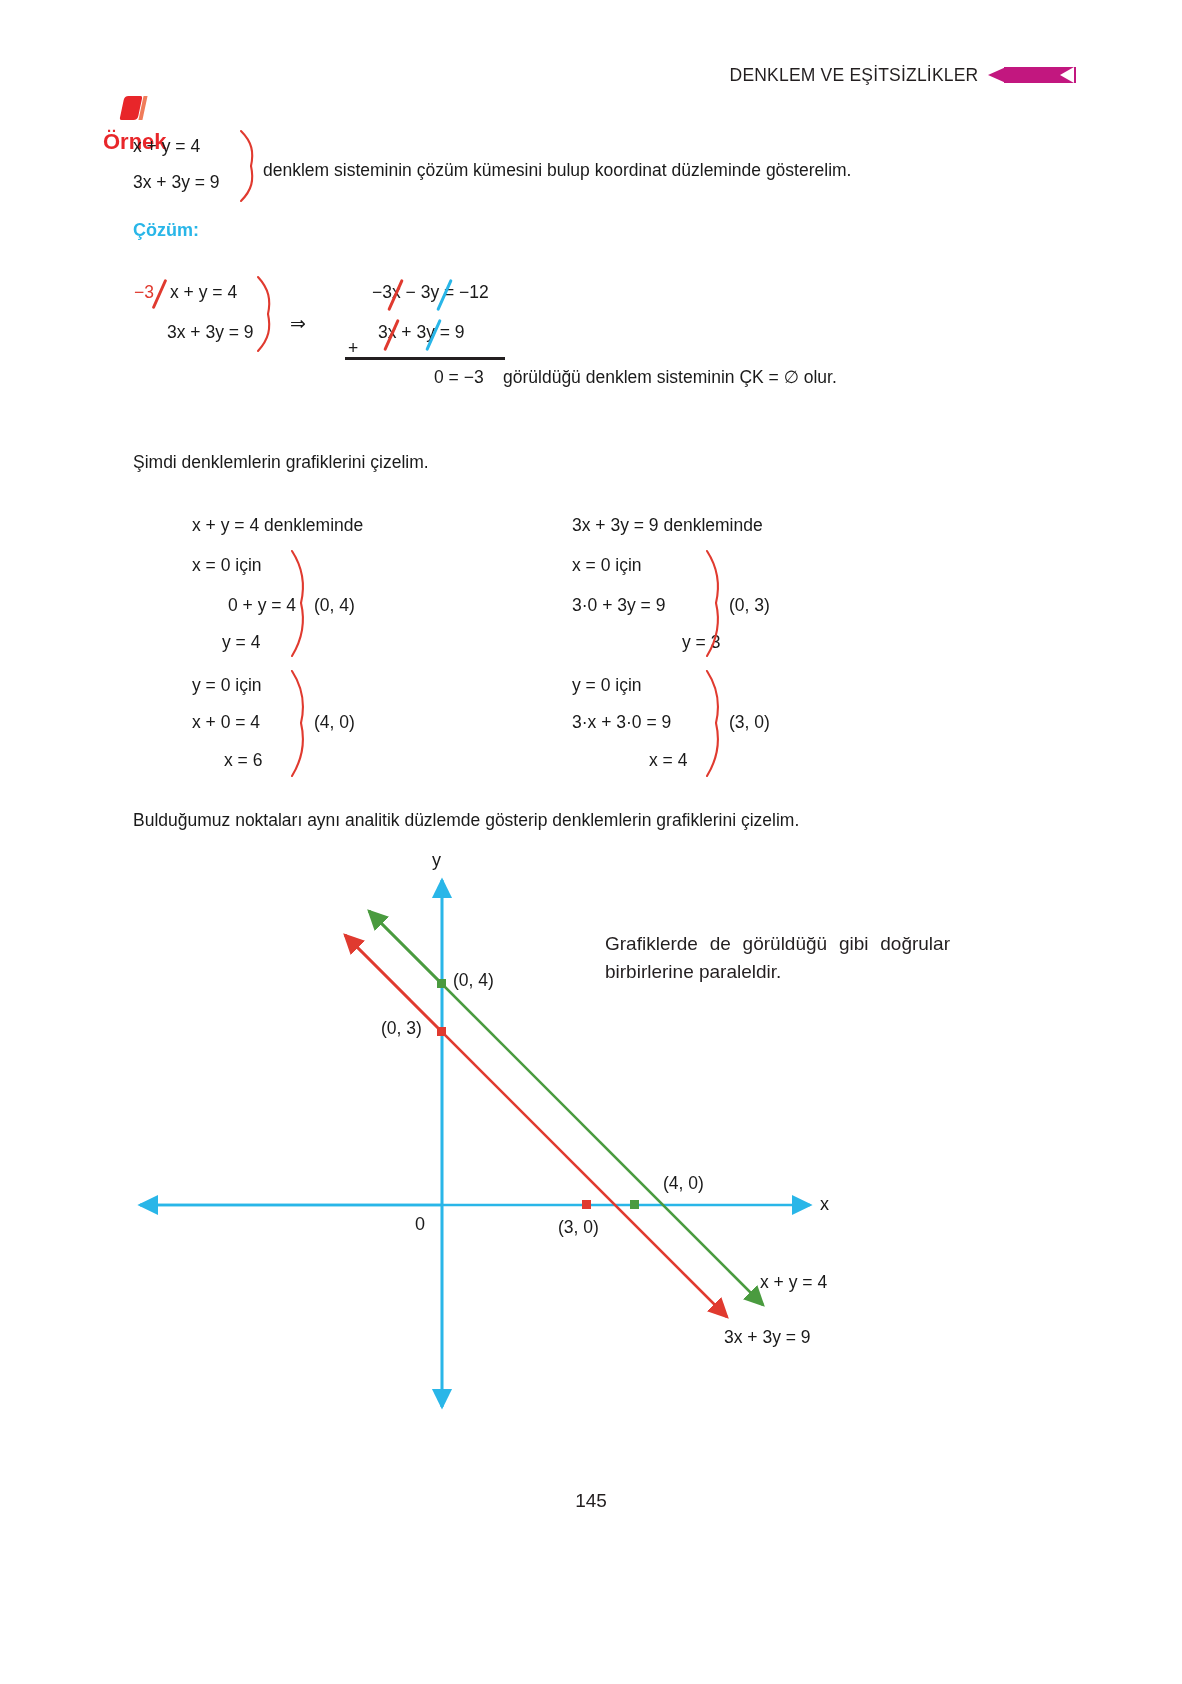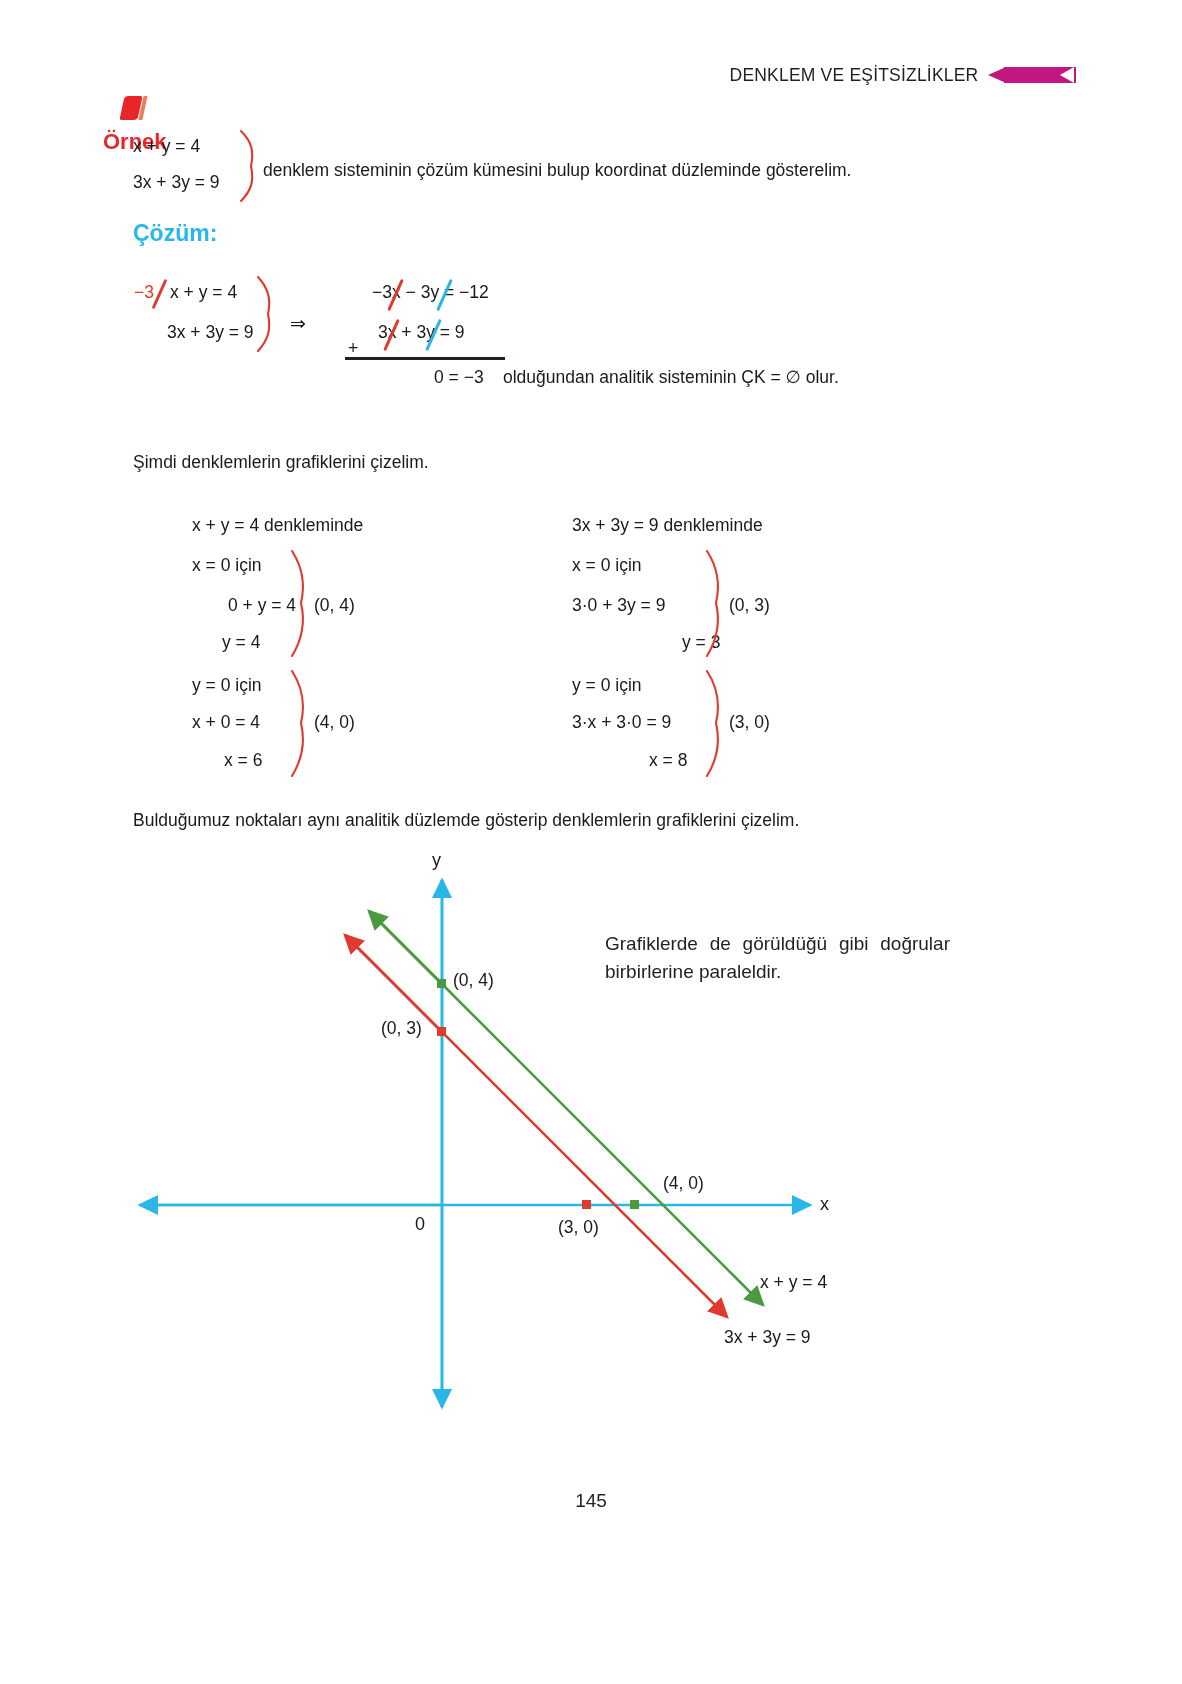--- a/index.html
+++ b/index.html
@@ -106,21 +106,21 @@
 
   
   .txt { position: absolute; font-size: 17.5px; white-space: nowrap; }
   .math { position: absolute; font-size: 17.5px; white-space: nowrap; }
 
   .cozum {
     position: absolute;
     left: 133px;
     top: 220px;
     color: #29b6e8;
-    font-size: 23px;
+    font-size: 18px;
     font-weight: bold;
   }
 
   
   .brace { position: absolute; }
 
   
   .strike {
     position: absolute;
     width: 3px;
@@ -211,21 +211,21 @@
 <div class="strike blue" style="left:443px; top:278px; height:34px;"></div>
 
 <div class="math" style="left:378px; top:322px;">3x + 3y = 9</div>
 <div class="strike red" style="left:390px; top:318px; height:34px;"></div>
 <div class="strike blue" style="left:432px; top:318px; height:34px;"></div>
 
 <div class="math" style="left:348px; top:338px;">+</div>
 <div class="hrule" style="left:345px; top:357px; width:160px;"></div>
 
 <div class="math" style="left:434px; top:367px;">0 = −3</div>
-<div class="txt" style="left:503px; top:367px;">olduğundan analitik sisteminin ÇK = ∅ olur.</div>
+<div class="txt" style="left:503px; top:367px;">görüldüğü denklem sisteminin ÇK = ∅ olur.</div>
 
 <div class="txt" style="left:133px; top:452px;">Şimdi denklemlerin grafiklerini çizelim.</div>
 
 <div class="math" style="left:192px; top:515px;">x + y = 4  denkleminde</div>
 
 <div class="math" style="left:192px; top:555px;">x = 0  için</div>
 <div class="math" style="left:192px; top:595px;margin-left:36px;">0 + y = 4</div>
 <div class="math" style="left:222px; top:632px;">y = 4</div>
 <svg class="brace" style="left:288px; top:548px;" width="26" height="112">
   <path d="M4 3 C 15 20, 17 38, 13 55 C 17 72, 15 90, 4 108" stroke="#e03a2f" stroke-width="2.1" fill="none" stroke-linecap="round"></path>
@@ -245,21 +245,21 @@
 <div class="math" style="left:572px; top:555px;">x = 0  için</div>
 <div class="math" style="left:572px; top:595px;text-align:center;">3·0 + 3y = 9</div>
 <div class="math" style="left:637px; top:632px;margin-left:45px;">y = 3</div>
 <svg class="brace" style="left:703px; top:548px;" width="26" height="112">
   <path d="M4 3 C 15 20, 17 38, 13 55 C 17 72, 15 90, 4 108" stroke="#e03a2f" stroke-width="2.1" fill="none" stroke-linecap="round"></path>
 </svg>
 <div class="math" style="left:729px; top:595px;">(0, 3)</div>
 
 <div class="math" style="left:572px; top:675px;">y = 0 için</div>
 <div class="math" style="left:572px; top:712px;">3·x + 3·0 = 9</div>
-<div class="math" style="left:649px; top:750px;">x = 8</div>
+<div class="math" style="left:649px; top:750px;">x = 4</div>
 <svg class="brace" style="left:703px; top:668px;" width="26" height="112">
   <path d="M4 3 C 15 20, 17 38, 13 55 C 17 72, 15 90, 4 108" stroke="#e03a2f" stroke-width="2.1" fill="none" stroke-linecap="round"></path>
 </svg>
 <div class="math" style="left:729px; top:712px;">(3, 0)</div>
 
 <div class="txt" style="left:133px; top:810px;">Bulduğumuz noktaları aynı analitik düzlemde gösterip denklemlerin grafiklerini çizelim.</div>
 
 <div class="graph">
   <svg width="760" height="560" viewBox="0 0 760 560">
     <defs>

